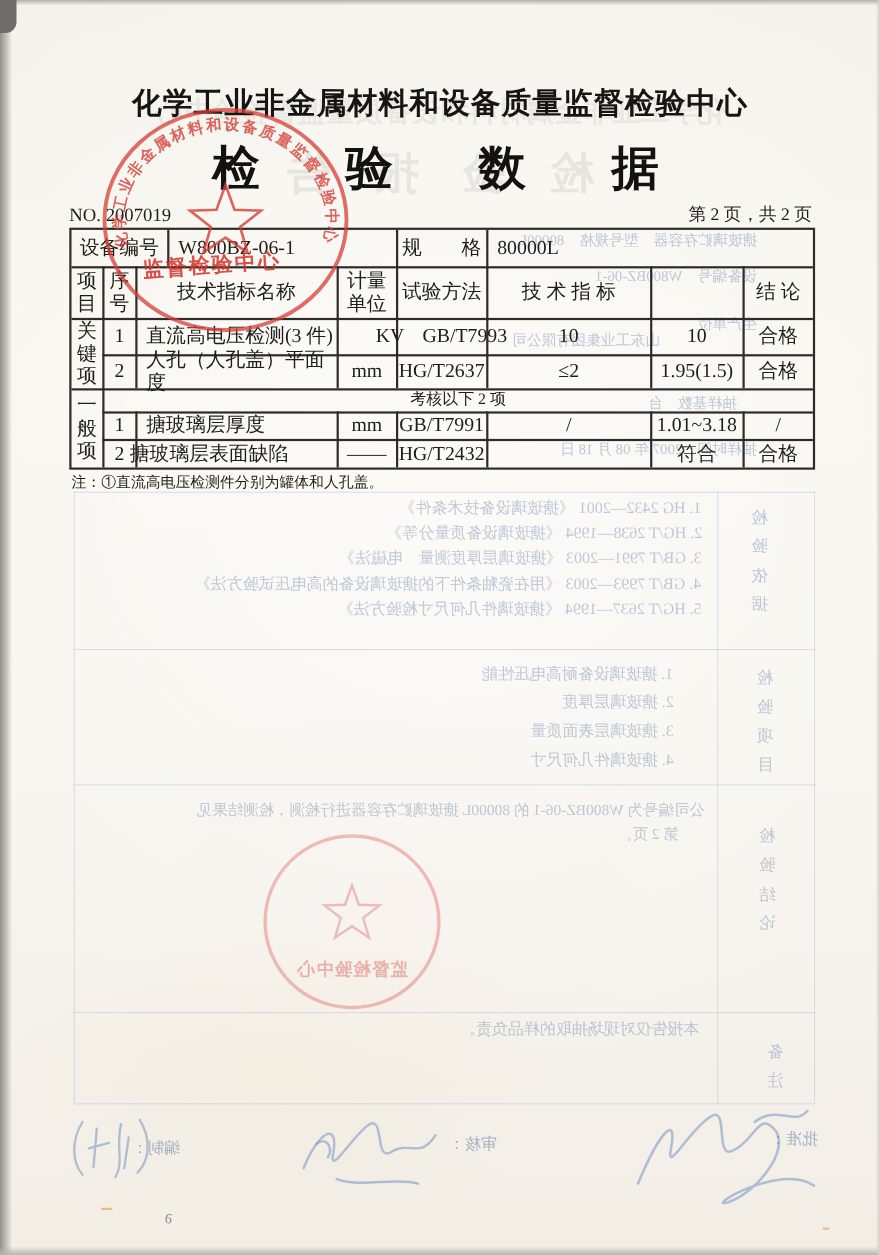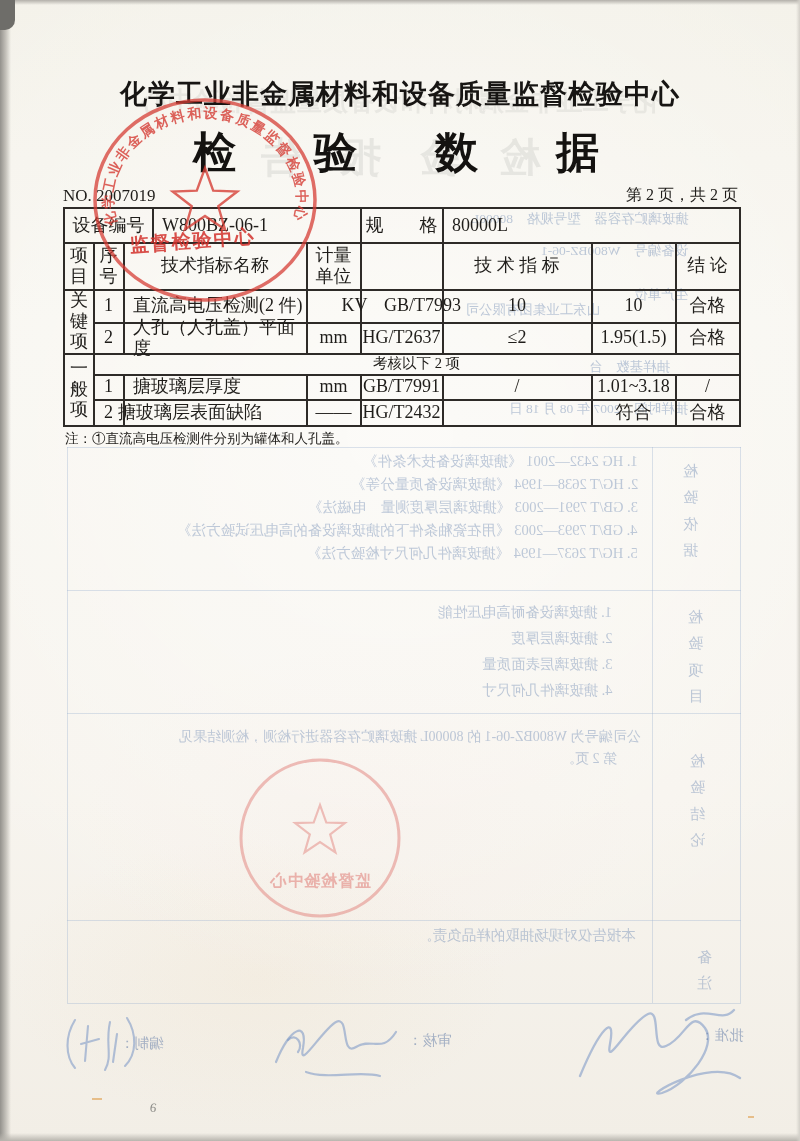--- a/index.html
+++ b/index.html
@@ -171,33 +171,34 @@
     <div class="cell" style="left:296px;top:0;width:81px;height:33px;">规　　格</div>
     <div class="cell left" style="left:378px;top:0;width:296px;height:33px;">80000L</div>
 
     <div class="cell stack" style="left:0;top:33px;width:28px;height:47px;">项
 目</div>
     <div class="cell stack" style="left:29px;top:33px;width:29px;height:47px;">序
 号</div>
     <div class="cell" style="left:59px;top:33px;width:182px;height:47px;">技术指标名称</div>
     <div class="cell stack" style="left:242px;top:33px;width:53px;height:47px;">计量
 单位</div>
+    <div class="cell" style="left:296px;top:33px;width:81px;height:47px;">试验方法</div>
     <div class="cell" style="left:378px;top:33px;width:148px;height:47px;">技 术 指 标</div>
     <div class="cell" style="left:611px;top:33px;width:63px;height:47px;">结  论</div>
 
     <div class="cell stack" style="left:0;top:80px;width:28px;height:64px;">关
 键
 项</div>
 
     <div class="cell stack" style="left:0;top:144px;width:28px;height:72px;">一
 般
 项</div>
 
     <div class="cell" style="left:29px;top:80px;width:29px;height:33px;">1</div>
-    <div class="cell left" style="left:59px;top:80px;width:182px;height:33px;">直流高电压检测(2 件)</div>
+    <div class="cell left" style="left:59px;top:80px;width:182px;height:33px;">直流高电压检测(3 件)</div>
     <div class="cell" style="left:242px;top:80px;width:53px;height:33px;margin-left:21px;">KV</div>
     <div class="cell" style="left:296px;top:80px;width:81px;height:33px;padding-left:21px;">GB/T7993</div>
     <div class="cell" style="left:378px;top:80px;width:148px;height:33px;">10</div>
     <div class="cell" style="left:527px;top:80px;width:83px;height:33px;">10</div>
     <div class="cell" style="left:611px;top:80px;width:63px;height:33px;">合格</div>
 
     <div class="cell" style="left:29px;top:113px;width:29px;height:31px;">2</div>
     <div class="cell left" style="left:59px;top:113px;width:182px;height:31px;">人孔（人孔盖）平面度</div>
     <div class="cell" style="left:242px;top:113px;width:53px;height:31px;">mm</div>
     <div class="cell" style="left:296px;top:113px;width:81px;height:31px;">HG/T2637</div>

